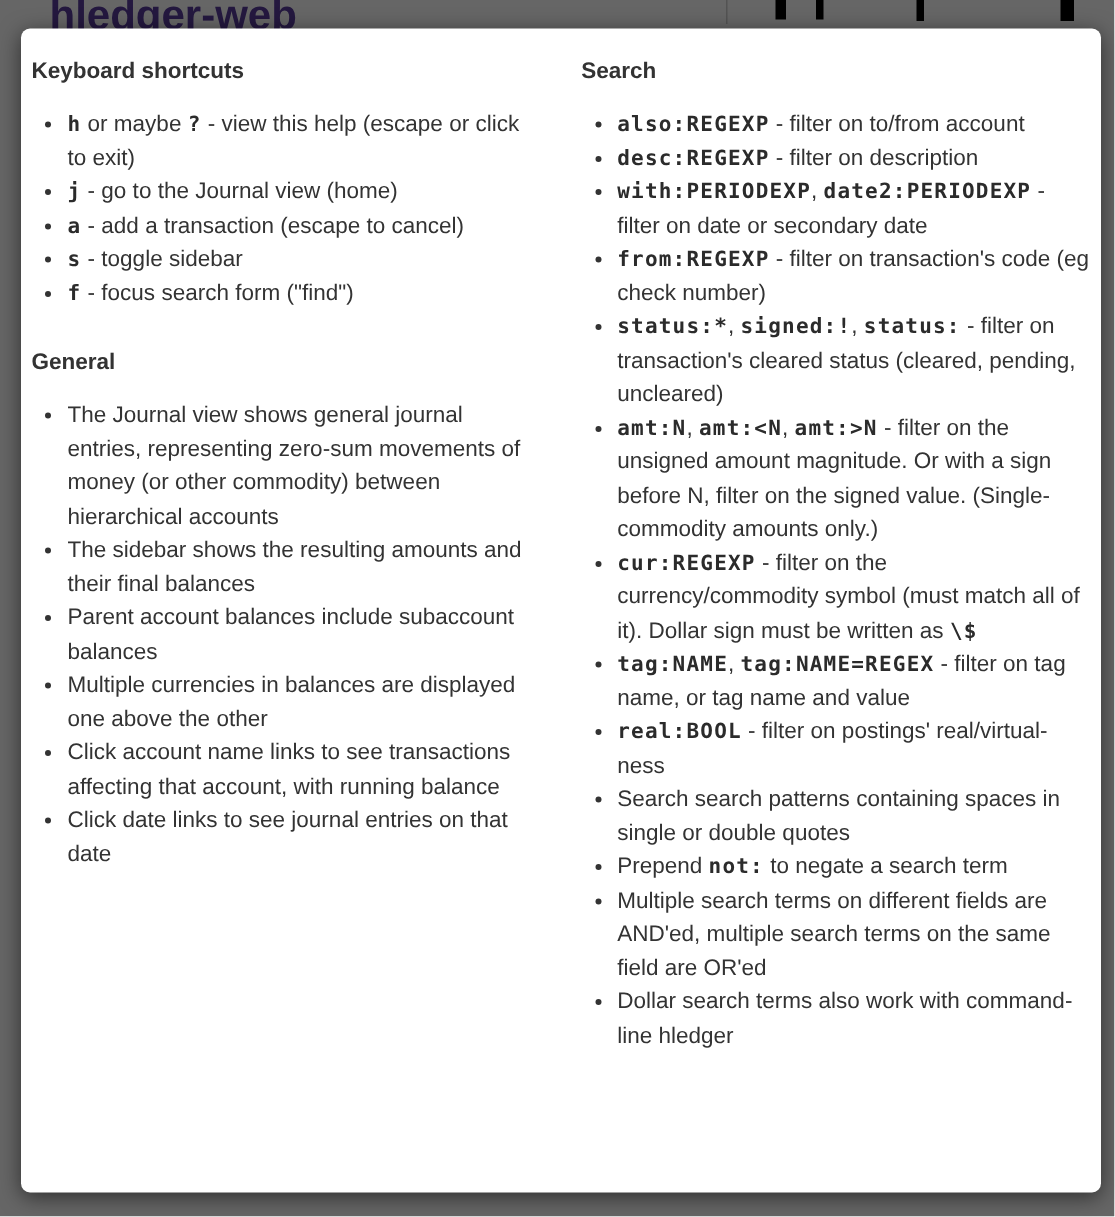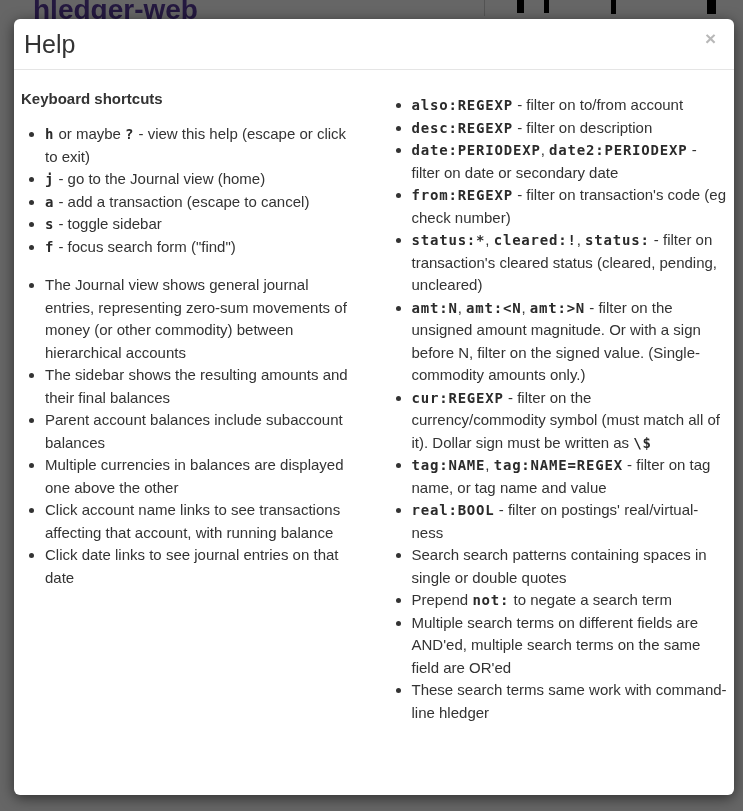--- a/index.html
+++ b/index.html
@@ -100,56 +100,52 @@
   <div class="bg-vline"></div>
   <div class="bg-stroke s1"></div>
   <div class="bg-stroke s2"></div>
   <div class="bg-stroke s3"></div>
   <div class="bg-stroke s4"></div>
 </div>
 
 <div class="backdrop"></div>
 
 <div class="modal">
-  <div class="modal-header">
-    <div class="modal-title">Help</div>
-    <button class="close-button">
-      <span>×</span>
-    </button>
-  </div>
   <div class="modal-body">
     <div class="help-col left" id="col-left">
         <h4 class="section-heading">Keyboard shortcuts</h4>
         <ul class="help-list">
           <li><code>h</code> or maybe <code>?</code> - view this help (escape or click to exit)</li>
           <li><code>j</code> - go to the Journal view (home)</li>
           <li><code>a</code> - add a transaction (escape to cancel)</li>
           <li><code>s</code> - toggle sidebar</li>
           <li><code>f</code> - focus search form ("find")</li>
         </ul>
+        <h4 class="section-heading">General</h4>
         <ul class="help-list">
           <li>The Journal view shows general journal entries, representing zero-sum movements of money (or other commodity) between hierarchical accounts</li>
           <li>The sidebar shows the resulting amounts and their final balances</li>
           <li>Parent account balances include subaccount balances</li>
           <li>Multiple currencies in balances are displayed one above the other</li>
           <li>Click account name links to see transactions affecting that account, with running balance</li>
           <li>Click date links to see journal entries on that date</li>
         </ul>
       </div>
     <div class="help-col right" id="col-right">
+        <h4 class="section-heading">Search</h4>
         <ul class="help-list">
           <li><code>also:REGEXP</code> - filter on to/from account</li>
           <li><code>desc:REGEXP</code> - filter on description</li>
-          <li><code>date:PERIODEXP</code>, <code>date2:PERIODEXP</code> - filter on date or secondary date</li>
+          <li><code>with:PERIODEXP</code>, <code>date2:PERIODEXP</code> - filter on date or secondary date</li>
           <li><code>from:REGEXP</code> - filter on transaction's code (eg check number)</li>
-          <li><code>status:*</code>, <code>cleared:!</code>, <code>status:</code> - filter on transaction's cleared status (cleared, pending, uncleared)</li>
+          <li><code>status:*</code>, <code>signed:!</code>, <code>status:</code> - filter on transaction's cleared status (cleared, pending, uncleared)</li>
           <li><code>amt:N</code>, <code>amt:&lt;N</code>, <code>amt:&gt;N</code> - filter on the unsigned amount magnitude. Or with a sign before N, filter on the signed value. (Single-commodity amounts only.)</li>
           <li><code>cur:REGEXP</code> - filter on the currency/commodity symbol (must match all of it). Dollar sign must be written as <code>\$</code></li>
           <li><code>tag:NAME</code>, <code>tag:NAME=REGEX</code> - filter on tag name, or tag name and value</li>
           <li><code>real:BOOL</code> - filter on postings' real/virtual-ness</li>
           <li>Search search patterns containing spaces in single or double quotes</li>
           <li>Prepend <code>not:</code> to negate a search term</li>
           <li>Multiple search terms on different fields are AND'ed, multiple search terms on the same field are OR'ed</li>
-          <li>These search terms same work with command-line hledger</li>
+          <li>Dollar search terms also work with command-line hledger</li>
         </ul>
       </div>
   </div>
 </div>
 
 </body></html>

